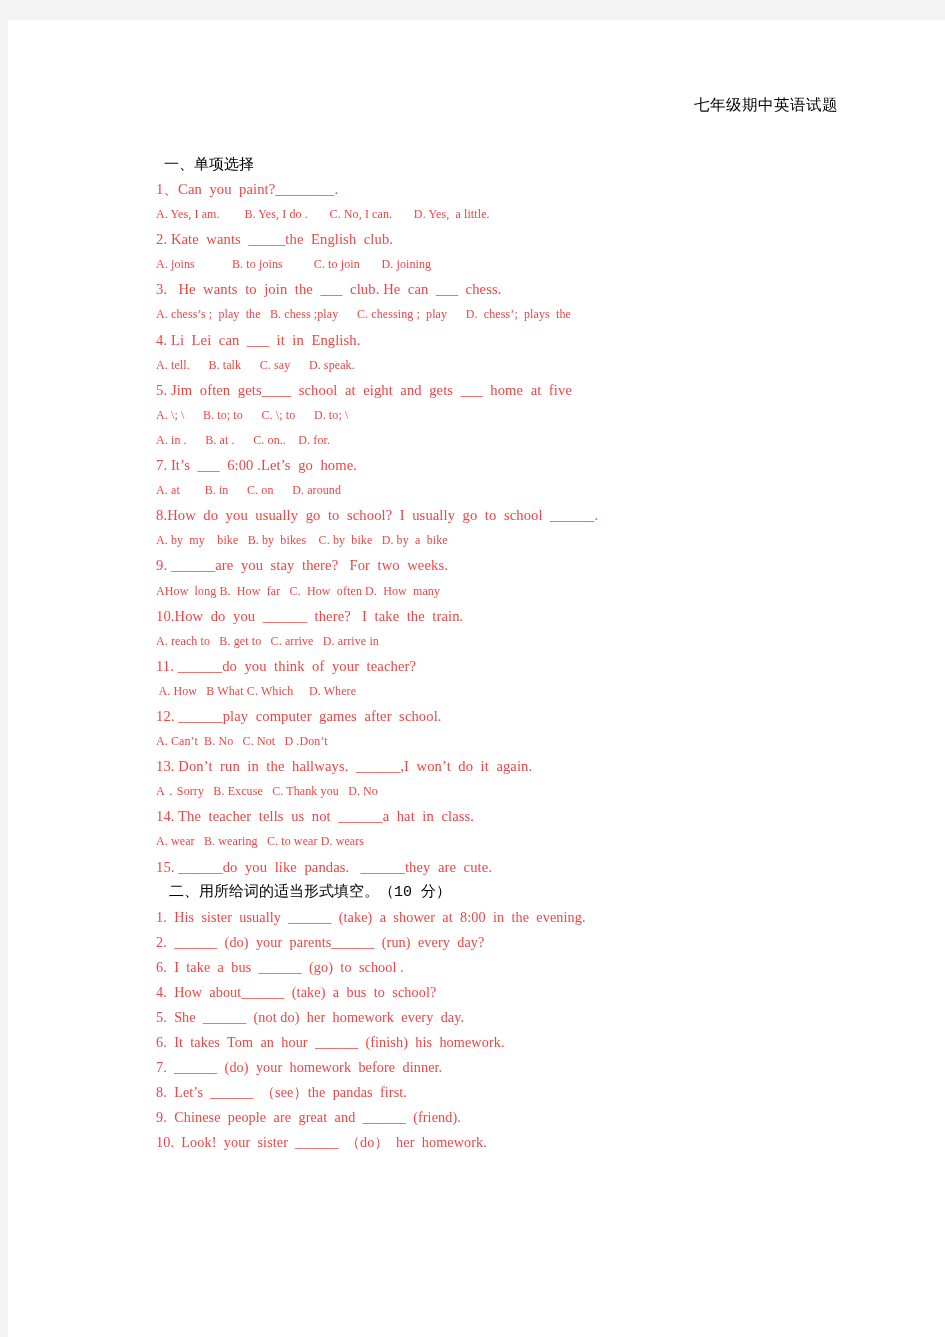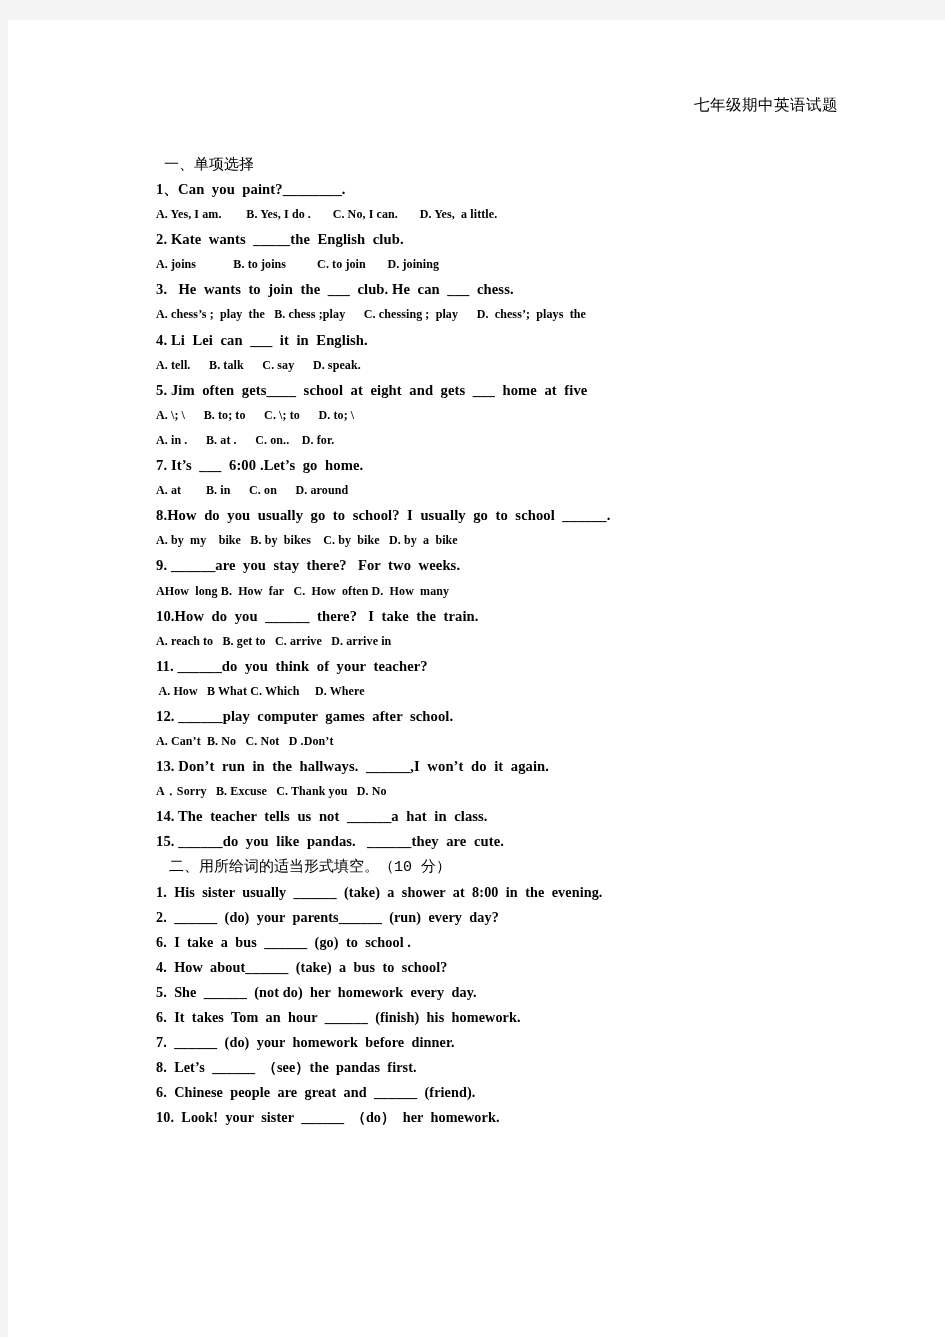--- a/index.html
+++ b/index.html
@@ -47,24 +47,23 @@
     margin-left: 8px;
   }
   .section-head.indent {
     padding-left: 13px;
     font-family: Liberation Mono, monospace;
   }
   .line {
     font-size: 14.6px;
     line-height: 25.1px;
     white-space: pre;
-    color: #000000;
+    color: #ef4444;
     letter-spacing: 0.1px;
     padding-left: 8px;
-    font-weight: bold;
   }
   .line.opt {
     font-size: 12px;
   }
   .line.sub {
     font-size: 14.2px;
   }
 </style>
 </head>
 <body>
@@ -96,34 +95,35 @@
           <div class="line opt">AHow  long B.  How  far   C.  How  often D.  How  many</div>
           <div class="line">10.How  do  you  ______  there?   I  take  the  train.</div>
           <div class="line opt">A. reach to   B. get to   C. arrive   D. arrive in</div>
           <div class="line">11. ______do  you  think  of  your  teacher?</div>
           <div class="line opt"> A. How   B What C. Which     D. Where</div>
           <div class="line">12. ______play  computer  games  after  school.</div>
           <div class="line opt">A. Can’t  B. No   C. Not   D .Don’t</div>
           <div class="line">13. Don’t  run  in  the  hallways.  ______,I  won’t  do  it  again.</div>
           <div class="line opt">A．Sorry   B. Excuse   C. Thank you   D. No</div>
           <div class="line">14. The  teacher  tells  us  not  ______a  hat  in  class.</div>
+          <div class="line opt">A. wear   B. wearing   C. to wear D. wears</div>
           <div class="line">15. ______do  you  like  pandas.   ______they  are  cute.</div>
         </div>
     </div>
 
     <div>
       <div class="section-head indent">二、用所给词的适当形式填空。（10 分）</div>
       <div id="sec1-lines">
           <div class="line sub">1.  His  sister  usually  ______  (take)  a  shower  at  8:00  in  the  evening.</div>
           <div class="line sub">2.  ______  (do)  your  parents______  (run)  every  day?</div>
           <div class="line sub">6.  I  take  a  bus  ______  (go)  to  school .</div>
           <div class="line sub">4.  How  about______  (take)  a  bus  to  school?</div>
           <div class="line sub">5.  She  ______  (not do)  her  homework  every  day.</div>
           <div class="line sub">6.  It  takes  Tom  an  hour  ______  (finish)  his  homework.</div>
           <div class="line sub">7.  ______  (do)  your  homework  before  dinner.</div>
           <div class="line sub">8.  Let’s  ______  （see）the  pandas  first.</div>
-          <div class="line sub">6.  Chinese  people  are  great  and  ______  (friend).</div>
+          <div class="line sub">9.  Chinese  people  are  great  and  ______  (friend).</div>
           <div class="line sub">10.  Look!  your  sister  ______  （do）  her  homework.</div>
         </div>
     </div>
 
   </div>
 </div>
 
 </body></html>

